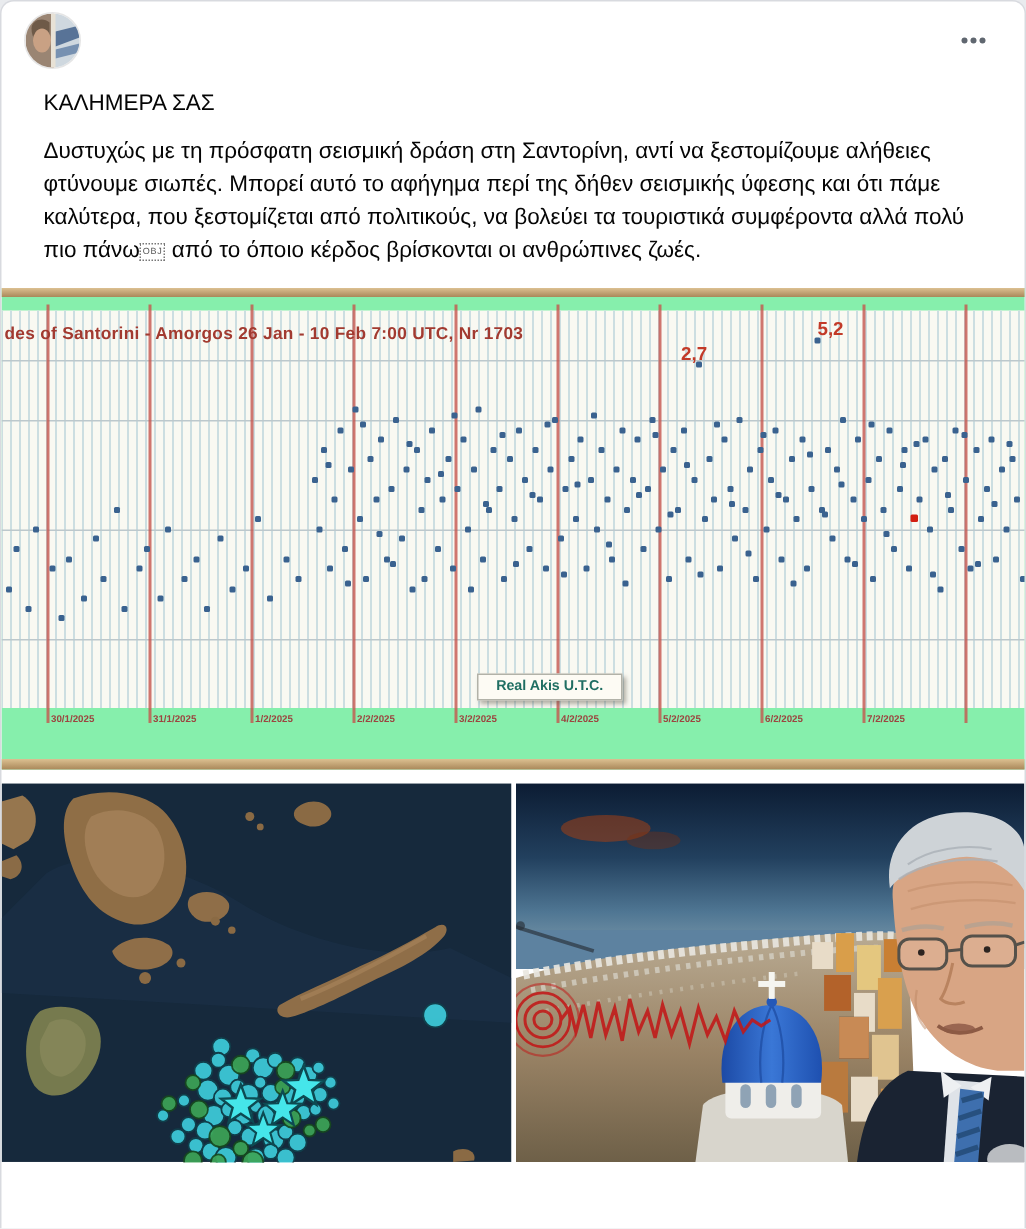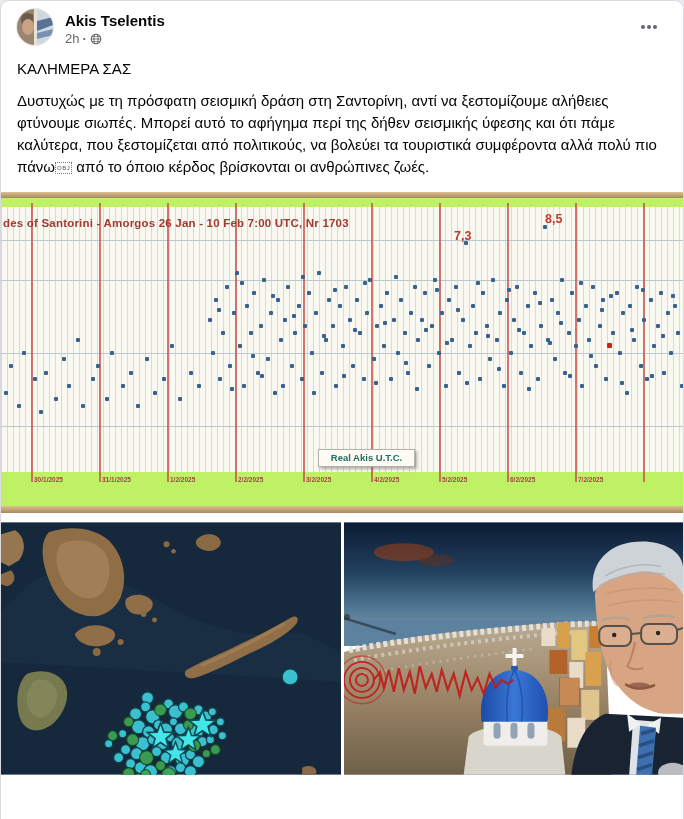--- a/index.html
+++ b/index.html
@@ -13,27 +13,27 @@
           border:1px solid rgba(0,0,0,.1);cursor:pointer;}
   .hmeta{margin-left:48px;}
   .author{font-size:15px;font-weight:bold;color:#050505;line-height:19px;cursor:pointer;}
   .meta{font-size:13px;color:#65676b;line-height:17px;display:flex;align-items:center;gap:3px;}
   .meta .dot{font-weight:bold;}
   .more-btn{position:absolute;right:18px;top:14px;width:32px;height:24px;display:flex;align-items:center;
             justify-content:center;gap:2px;cursor:pointer;border-radius:4px;}
   .more-btn i{width:4px;height:4px;border-radius:50%;background:#606770;display:block;}
   
   .post-text{padding:0 16px;color:#050505;font-size:15px;line-height:22px;}
-  .post-text p{margin:0 0 10px 0;}
+  .post-text p{margin:0 0 10px 12px;}
   .greeting{margin-top:9px !important;}
   .obj-box{display:inline-block;border:1px dotted #777;color:#555;font-size:6px;line-height:8px;
            padding:1px 1px;vertical-align:2px;letter-spacing:.5px;}
   .see-more{font-weight:bold;color:#050505;cursor:pointer;}
   
-  .chart-wrap{position:relative;width:684px;height:321px;margin-top:14px;background:#bef264;cursor:pointer;}
+  .chart-wrap{position:relative;width:684px;height:321px;margin-top:14px;background:#86efac;cursor:pointer;}
   .bar-top,.bar-bottom{position:absolute;left:0;right:0;height:6px;
       background:linear-gradient(#dcc091,#a9885a);z-index:6;}
   .bar-top{top:0;}
   .bar-bottom{bottom:0;height:7px;}
   .plot{position:absolute;left:0;right:0;top:15px;height:265px;
         background-color:#f9f9f2;
         background-image:repeating-linear-gradient(to right,#ccdee1 0 1px,rgba(0,0,0,0) 1px 6px);}
   .vline{position:absolute;top:-4px;height:279px;width:2px;background:#c4554e;opacity:.8;z-index:1;}
   .hline{position:absolute;left:0;right:0;height:1px;background:#bcc8cc;z-index:0;}
   .pt{position:absolute;width:4px;height:4px;margin:-2px 0 0 -2px;background:#3a628f;border-radius:1px;z-index:2;}
@@ -59,34 +59,20 @@
     <div class="avatar">
       <svg width="38" height="38" viewBox="0 0 38 38">
         <rect width="19" height="38" fill="#9a8573"></rect>
         <rect x="19" width="19" height="38" fill="#cfd8df"></rect>
         <path d="M4,10 C4,4 12,2 16,6 L16,20 C10,22 4,18 4,10 Z" fill="#6e5a48"></path>
         <ellipse cx="11" cy="18" rx="6" ry="8" fill="#c9a184"></ellipse>
         <path d="M20,12 L36,8 L36,16 L20,22 Z" fill="#3a5a84" opacity=".8"></path>
         <path d="M20,24 L36,20 L36,26 L20,30 Z" fill="#51739c" opacity=".7"></path>
         <rect x="17" y="0" width="3" height="38" fill="#e8e2d6"></rect>
       </svg>
-    </div>
-    <div class="hmeta">
-      <div class="author">Akis Tselentis</div>
-      <div class="meta">
-        <span>2h</span>
-        <span class="dot">·</span>
-        <svg width="12" height="12" viewBox="0 0 16 16">
-          <circle cx="8" cy="8" r="6.4" fill="none" stroke="#65676b" stroke-width="1.5"></circle>
-          <ellipse cx="8" cy="8" rx="2.8" ry="6.4" fill="none" stroke="#65676b" stroke-width="1.2"></ellipse>
-          <line x1="1.6" y1="8" x2="14.4" y2="8" stroke="#65676b" stroke-width="1.2"></line>
-          <line x1="2.6" y1="4.6" x2="13.4" y2="4.6" stroke="#65676b" stroke-width="1"></line>
-          <line x1="2.6" y1="11.4" x2="13.4" y2="11.4" stroke="#65676b" stroke-width="1"></line>
-        </svg>
-      </div>
     </div>
     <div class="more-btn">
       <i></i>
         <i></i>
         <i></i>
     </div>
   </div>
 
   <div class="post-text">
     <p class="greeting">ΚΑΛΗΜΕΡΑ ΣΑΣ</p>
@@ -314,22 +300,22 @@
         <div class="pt" style="left: 86.2%; top: 56.25%;"></div>
         <div class="pt" style="left: 87.8%; top: 38.75%;"></div>
         <div class="pt" style="left: 89.2%; top: 33.75%;"></div>
         <div class="pt" style="left: 90.8%; top: 66.25%;"></div>
         <div class="pt" style="left: 92.2%; top: 46.25%;"></div>
         <div class="pt" style="left: 93.8%; top: 31.25%;"></div>
         <div class="pt" style="left: 95.2%; top: 63.75%;"></div>
         <div class="pt" style="left: 96.8%; top: 48.75%;"></div>
         <div class="pt" style="left: 98.2%; top: 33.75%;"></div>
         <div class="pt red" style="left: 88.9%; top: 52%;"></div>
-        <div class="anno" style="left: 67.5%; top: 11.25%;">7,3</div>
-        <div class="anno" style="left: 80.8%; top: 5%;">8,5</div>
+        <div class="anno" style="left: 67.5%; top: 11.25%;">2,7</div>
+        <div class="anno" style="left: 80.8%; top: 5%;">5,2</div>
       </div>
     <div class="rt-box">Real Akis U.T.C.</div>
     <div class="xlabels" id="xlabels">
         <span class="xlab" style="left: 33px;">30/1/2025</span>
         <span class="xlab" style="left: 101px;">31/1/2025</span>
         <span class="xlab" style="left: 169px;">1/2/2025</span>
         <span class="xlab" style="left: 237px;">2/2/2025</span>
         <span class="xlab" style="left: 305px;">3/2/2025</span>
         <span class="xlab" style="left: 373px;">4/2/2025</span>
         <span class="xlab" style="left: 441px;">5/2/2025</span>

